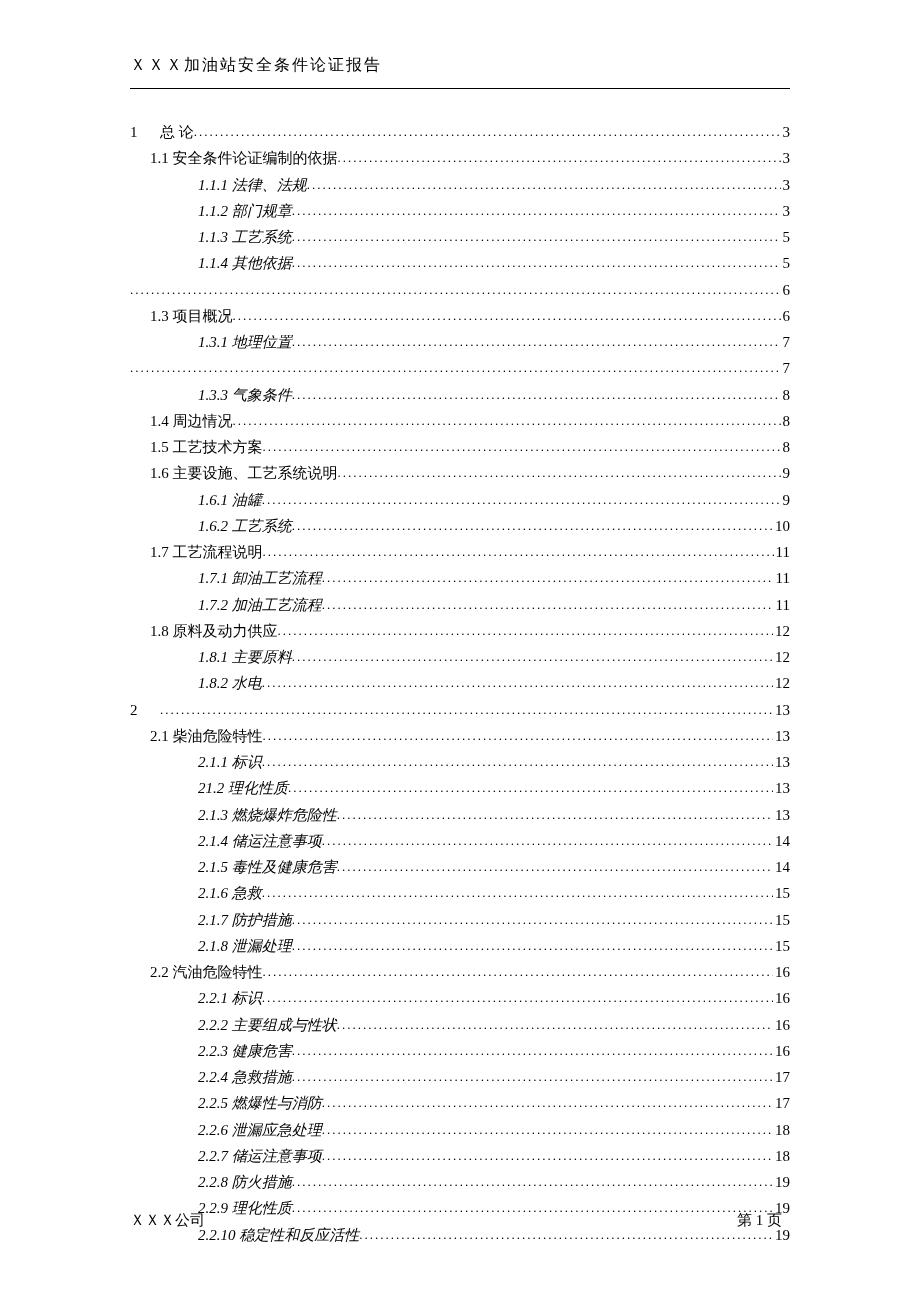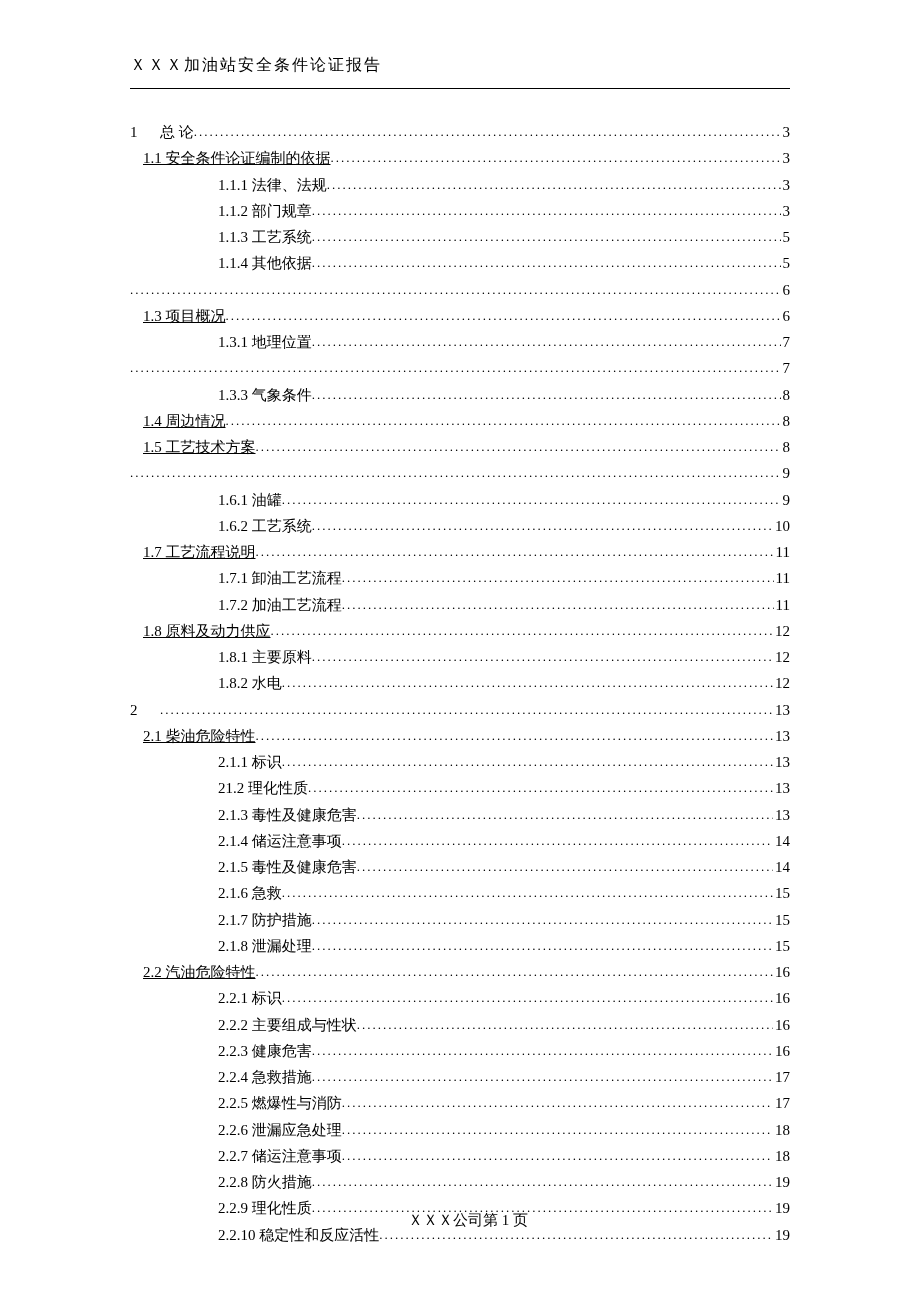--- a/index.html
+++ b/index.html
@@ -34,25 +34,25 @@
       display: flex;
       align-items: baseline;
       line-height: 1.75;
       white-space: nowrap;
     }
     .toc-num {
       width: 30px;
       flex-shrink: 0;
     }
     .indent-1 {
-      margin-left: 13px;
-      text-decoration: underline;
+      margin-left: 20px;
     }
     .indent-2 {
-      margin-left: 88px;
+      margin-left: 68px;
+      font-style: italic;
     }
     .toc-text {
       flex-shrink: 0;
     }
     .toc-dots {
       flex: 1;
       overflow: hidden;
       letter-spacing: 2px;
       font-size: 13px;
       position: relative;
@@ -62,23 +62,23 @@
       content: "..................................................................................................................................................................................................";
     }
     .toc-page {
       flex-shrink: 0;
       padding-left: 2px;
     }
     .footer {
       position: absolute;
       bottom: 72px;
       left: 130px;
-      right: 114px;
+      right: 138px;
       display: flex;
-      justify-content: center;
+      justify-content: space-between;
       font-size: 15px;
     }
   </style>
 </head>
 <body>
 
 <div class="page">
   <div class="header-title">ＸＸＸ加油站安全条件论证报告</div>
   <hr class="header-line">
   <div id="toc-container">
@@ -140,20 +140,21 @@
         <span class="toc-text indent-1">1.4 周边情况</span>
         <span class="toc-dots"></span>
         <span class="toc-page">8</span>
       </div>
       <div class="toc-row">
         <span class="toc-text indent-1">1.5 工艺技术方案</span>
         <span class="toc-dots"></span>
         <span class="toc-page">8</span>
       </div>
       <div class="toc-row">
+        <span class="toc-text indent-1">1.6 主要设施、工艺系统说明</span>
         <span class="toc-dots"></span>
         <span class="toc-page">9</span>
       </div>
       <div class="toc-row">
         <span class="toc-text indent-2">1.6.1 油罐</span>
         <span class="toc-dots"></span>
         <span class="toc-page">9</span>
       </div>
       <div class="toc-row">
         <span class="toc-text indent-2">1.6.2 工艺系统</span>
@@ -204,21 +205,21 @@
         <span class="toc-text indent-2">2.1.1 标识</span>
         <span class="toc-dots"></span>
         <span class="toc-page">13</span>
       </div>
       <div class="toc-row">
         <span class="toc-text indent-2">21.2 理化性质</span>
         <span class="toc-dots"></span>
         <span class="toc-page">13</span>
       </div>
       <div class="toc-row">
-        <span class="toc-text indent-2">2.1.3 毒性及健康危害</span>
+        <span class="toc-text indent-2">2.1.3 燃烧爆炸危险性</span>
         <span class="toc-dots"></span>
         <span class="toc-page">13</span>
       </div>
       <div class="toc-row">
         <span class="toc-text indent-2">2.1.4 储运注意事项</span>
         <span class="toc-dots"></span>
         <span class="toc-page">14</span>
       </div>
       <div class="toc-row">
         <span class="toc-text indent-2">2.1.5 毒性及健康危害</span>

